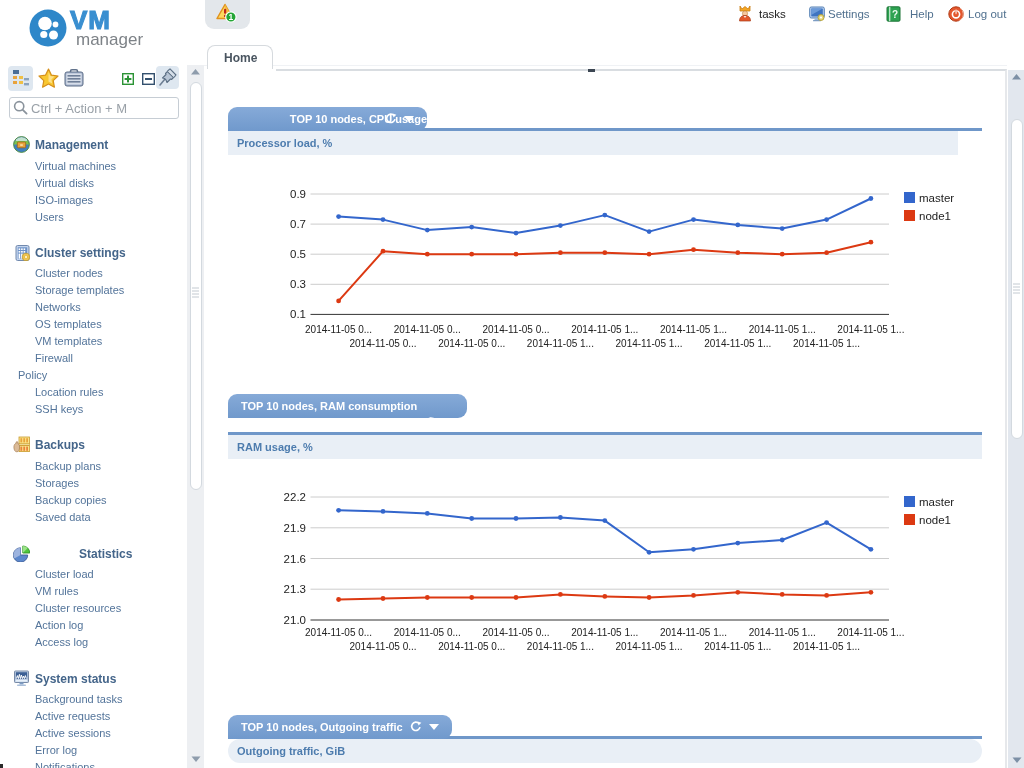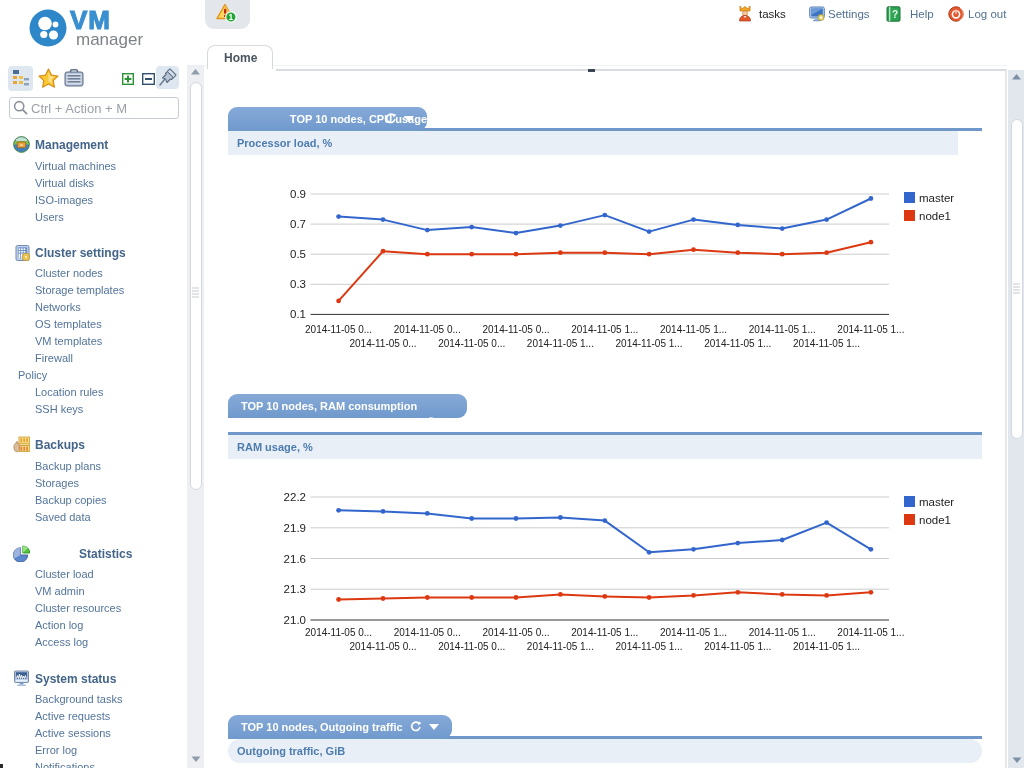--- a/index.html
+++ b/index.html
@@ -167,21 +167,21 @@
 <div class="a mitem" style="left:35px;top:493.5px;">Backup copies</div>
 <div class="a mitem" style="left:35px;top:510.5px;">Saved data</div>
 <svg class="a" style="left:13px;top:545px" width="17" height="17" viewBox="0 0 17 17">
 <path d="M7.5 10 L7.5 2.8 A7.2 7.2 0 1 0 14.7 10 Z" fill="#5b87cc" stroke="#3e5f96" stroke-width="0.9"></path>
 <path d="M7.5 10 L7.5 2.8 A7.2 7.2 0 0 0 1.3 13.5 Z" fill="#aebfe4" opacity="0.8"></path>
 <path d="M9.8 8 L9.8 1 A7 7 0 0 1 16.8 8 Z" fill="#4fc63c" stroke="#2f9427" stroke-width="0.9"></path>
 <path d="M9.8 8 L9.8 1 A7 7 0 0 1 14.8 3.1 Z" fill="#a8e894" opacity="0.85"></path>
 </svg>
 <div class="a mhead" style="left:35px;top:546.5px;margin-left:44px;">Statistics</div>
 <div class="a mitem" style="left:35px;top:568.0px;">Cluster load</div>
-<div class="a mitem" style="left:35px;top:585.0px;">VM admin</div>
+<div class="a mitem" style="left:35px;top:585.0px;">VM rules</div>
 <div class="a mitem" style="left:35px;top:602.0px;">Cluster resources</div>
 <div class="a mitem" style="left:35px;top:619.0px;">Action log</div>
 <div class="a mitem" style="left:35px;top:636.0px;">Access log</div>
 <svg class="a" style="left:13px;top:670px" width="17" height="17" viewBox="0 0 17 17">
 <rect x="1.5" y="1" width="14" height="11.5" rx="0.8" fill="#c3d3e8" stroke="#6b7f9e" stroke-width="0.9"></rect>
 <rect x="2.8" y="2.2" width="11.4" height="7" fill="#3c5f94"></rect>
 <path d="M3.4 8.6 L4.4 5.6 L5.4 8.6 L6.4 4.4 L7.4 8.6 L8.4 5 L9.4 8.6 L10.4 6 L11.4 8.6 L12.4 5.6 L13.4 8.6" fill="none" stroke="#fff" stroke-width="1"></path>
 <rect x="3" y="9.6" width="11" height="2" fill="#e8f1fa"></rect>
 <rect x="6.5" y="12.5" width="4" height="2" fill="#7d9cc4"></rect>
 <rect x="4" y="14.5" width="9" height="1.5" rx="0.7" fill="#a9bed9"></rect>

